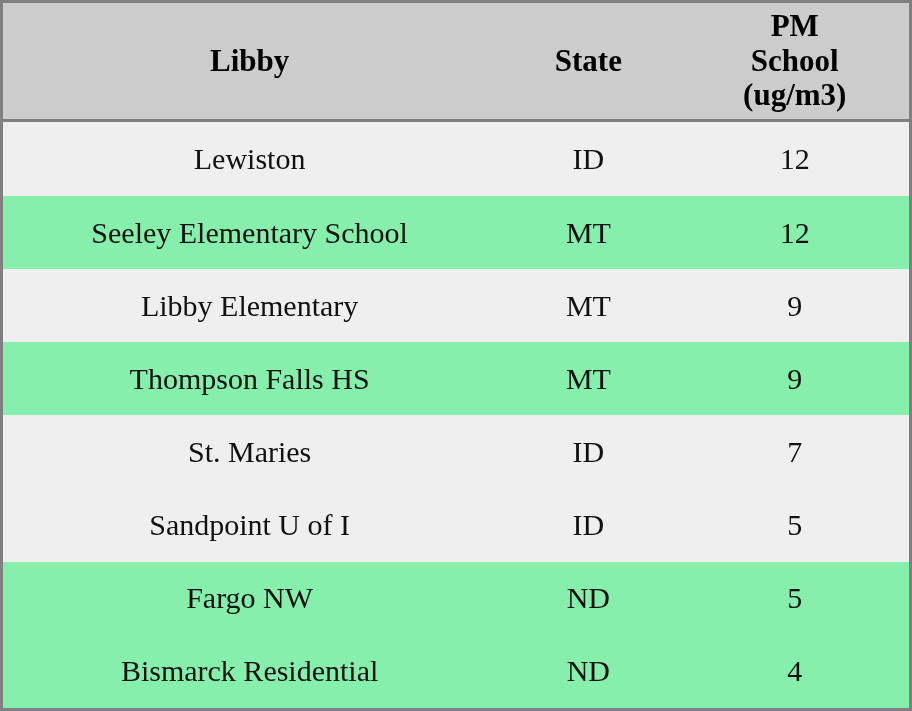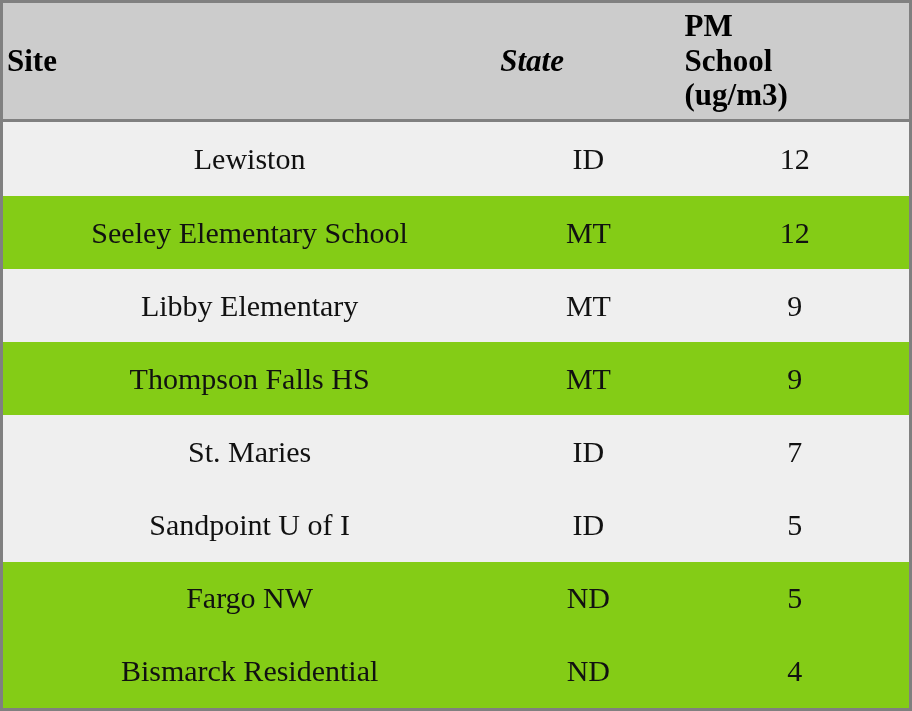--- a/index.html
+++ b/index.html
@@ -25,56 +25,56 @@
     height: 100%;
     border-collapse: collapse;
     table-layout: fixed;
   }
   thead th {
     background: #cccccc;
     color: #000000;
     font-family: "Liberation Serif", serif;
     font-weight: bold;
     font-size: 31px;
-    text-align: left;
+    text-align: center;
     vertical-align: middle;
     padding: 6px 4px;
     border-bottom: 3px solid #808080;
     line-height: 1.12;
   }
   th.col-site { width: 55%; }
-  th.col-state { width: 20%; font-style: italic; }
+  th.col-state { width: 20%; }
   th.col-pm { width: 25%; }
 
   tbody td {
     font-family: "Liberation Serif", serif;
     font-size: 30px;
     color: #111111;
     text-align: center;
     vertical-align: middle;
     padding: 8px 12px;
     border: none;
     white-space: nowrap;
   }
   tbody tr.row-odd td {
     background: #efefef;
   }
   tbody tr.row-even td {
-    background: #84cc16;
+    background: #86efac;
   }
   .hdr-line { display: block; }
 </style>
 </head>
 <body>
 
 <div id="table-wrap">
   <table class="aqi-table">
     <thead>
       <tr>
-        <th class="col-site">Site</th>
+        <th class="col-site">Libby</th>
         <th class="col-state">State</th>
         <th class="col-pm">
           <span class="hdr-line">PM</span>
           <span class="hdr-line">School</span>
           <span class="hdr-line">(ug/m3)</span>
         </th>
       </tr>
     </thead>
     <tbody id="table-body">
       <tr class="row-odd">

